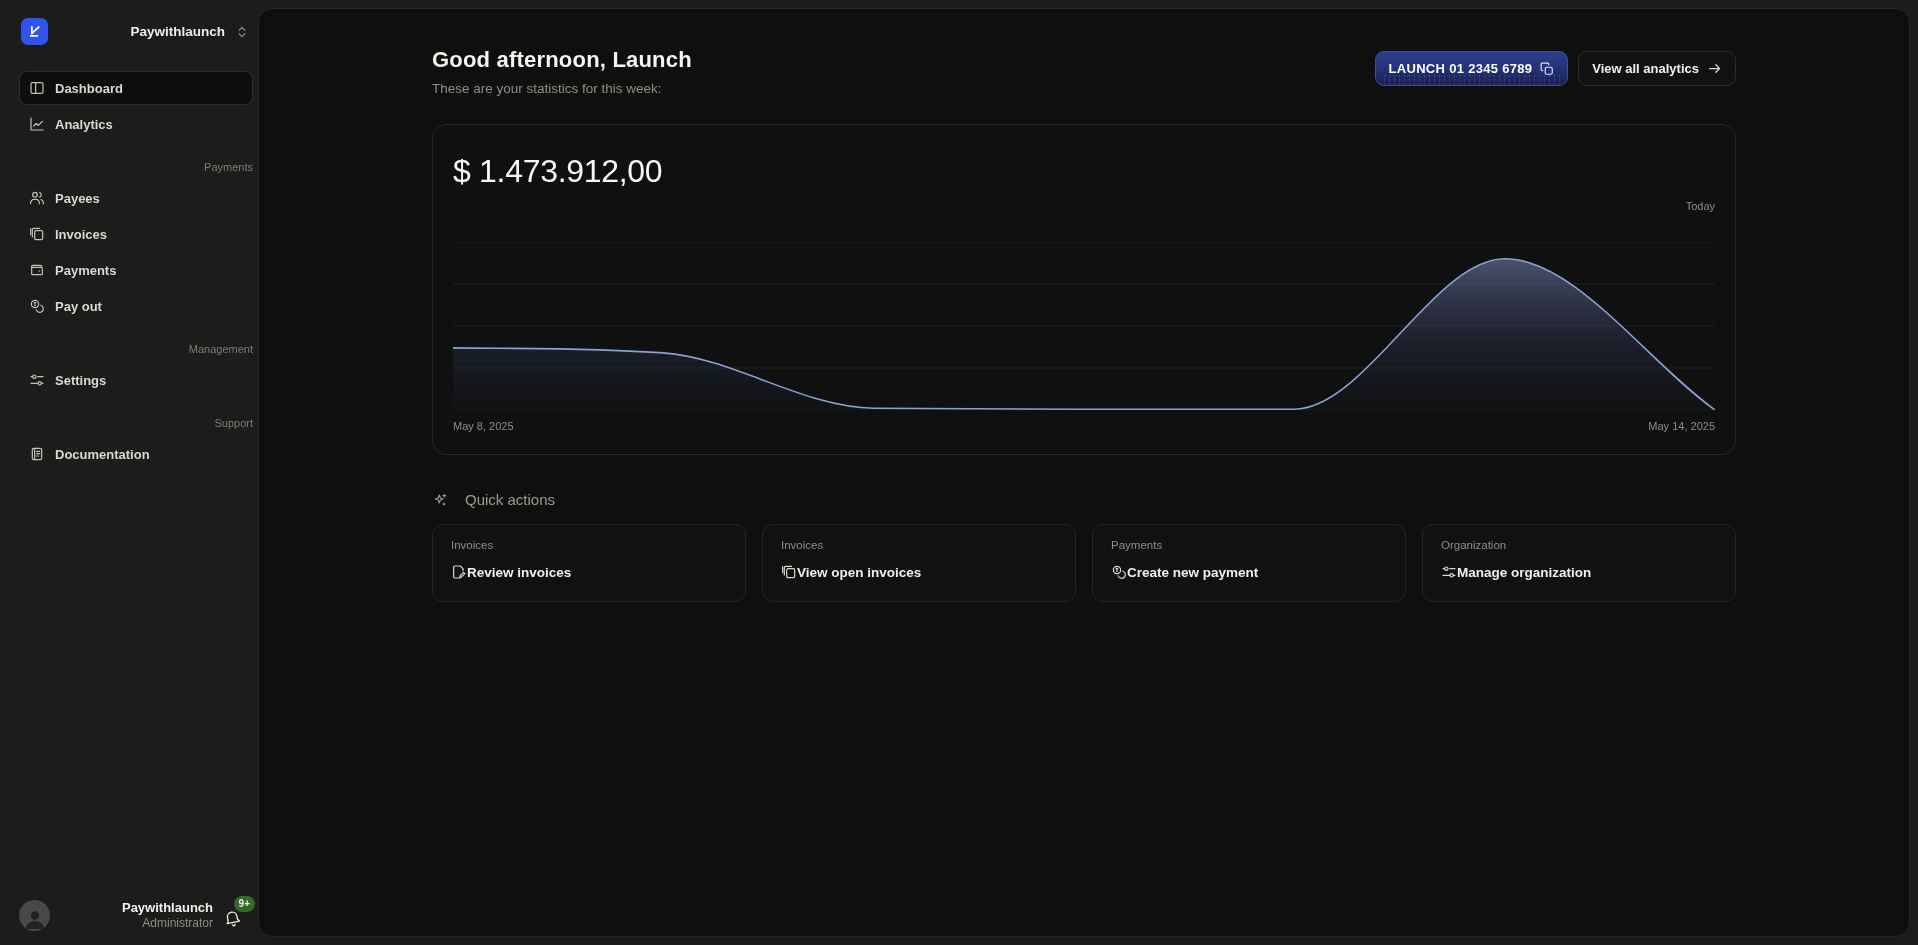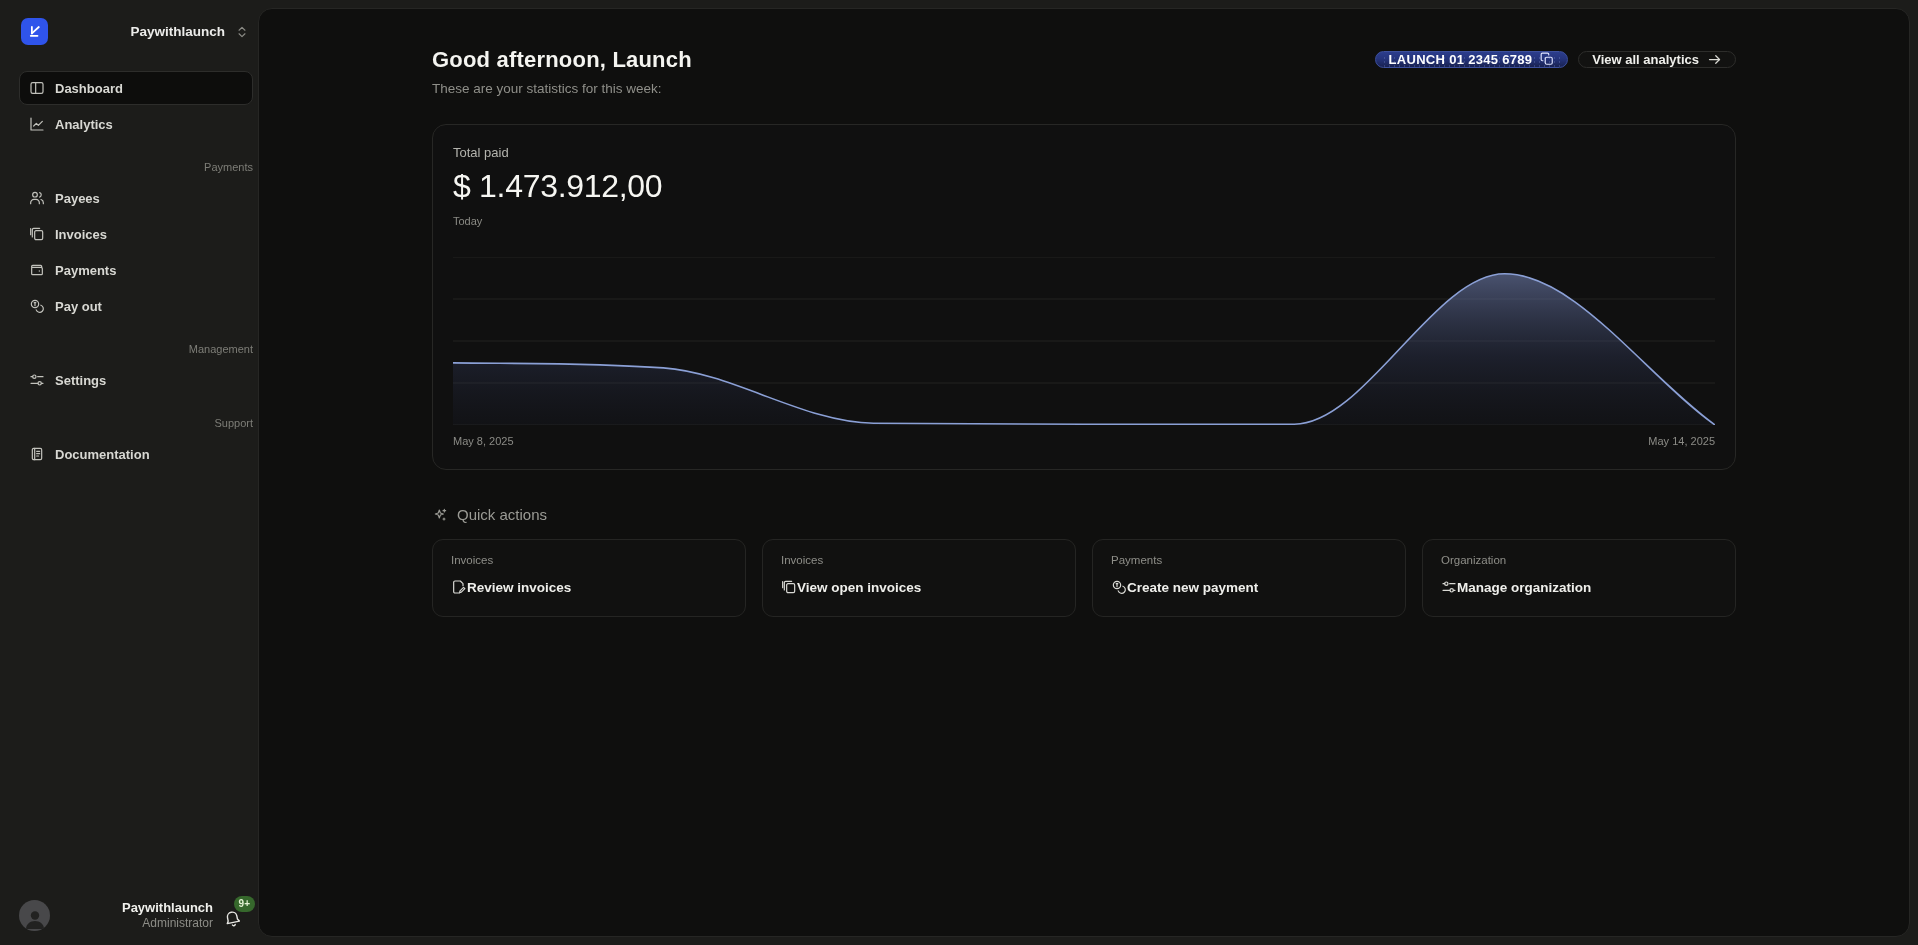--- a/index.html
+++ b/index.html
@@ -24,39 +24,39 @@
   .bell-wrap svg { position:absolute; left:0; bottom:2px; transform:rotate(-12deg); }
   .notif-badge { position:absolute; right:-6px; top:-4px; background:#36682c; color:#e4f3d4; font-size:10px; font-weight:700; border-radius:10px; padding:3px 5px; line-height:1; }
 
   
   .main-panel { position:absolute; left:258px; top:8px; right:8px; bottom:8px; background:#0f0f0e; border:1px solid #262624; border-radius:14px; overflow:hidden; }
   .content { width:1304px; margin:0 auto; padding-top:38px; }
   .header-row { display:flex; align-items:flex-start; justify-content:space-between; }
   .greeting { font-size:22px; font-weight:700; color:#f4f4f0; letter-spacing:.2px; }
   .subtitle { font-size:13.5px; color:#8f8f89; margin-top:8px; }
   .header-actions { display:flex; gap:10px; margin-top:4px; }
-  .btn { height:17px; display:inline-flex; gap:8px; border-radius:9px; font-size:13px; font-weight:700; cursor:pointer; padding:0 13px; }
+  .btn { height:35px; display:inline-flex; align-items:center; gap:8px; border-radius:9px; font-size:13px; font-weight:700; cursor:pointer; padding:0 13px; }
   .btn-account { position:relative; color:#fff; letter-spacing:.3px; background:linear-gradient(180deg,#2c3d8c 0%, #25347c 45%, #192252 100%); border:1px solid #3c4f9d; overflow:hidden; }
   .btn-account::after { content:""; position:absolute; left:6px; right:6px; bottom:0; height:11px; background-image:radial-gradient(circle, rgba(170,190,255,.38) .8px, transparent 1px); background-size:5px 4px; opacity:.55; pointer-events:none; }
   .btn-account .icn { color:#dfe4ff; display:flex; }
   .btn-secondary { background:#121211; border:1px solid #2d2d2b; color:#f0f0ec; }
   .btn-secondary .icn { color:#d9d9d4; display:flex; }
 
   
   .chart-card { margin-top:28px; background:#101010; border:1px solid #272725; border-radius:14px; padding:20px 0 22px; }
   .card-head { padding:0 20px; }
   .stat-title { font-size:13px; color:#b4b4ae; }
   .stat-amount { font-size:32px; font-weight:400; color:#f6f6f2; margin-top:8px; letter-spacing:-.3px; }
-  .stat-period { font-size:11px; color:#8a8a84; margin-top:10px; }
+  .stat-period { font-size:11px; color:#8a8a84; margin-top:10px;text-align:right; }
   .plot-wrap { margin:30px 20px 0; }
   .plot { display:block; width:100%; height:168px; }
   .x-labels { display:flex; justify-content:space-between; margin:10px 20px 0; font-size:11px; color:#8b8b86; }
 
   
-  .qa-header { display:flex; align-items:center; gap:9px; margin-top:36px; color:#9b9b95; }
+  .qa-header { display:flex; align-items:center; gap:17px; margin-top:36px; color:#9b9b95; }
   .qa-header .icn { display:flex; color:#9b9b95; }
   .qa-title { font-size:15px; }
   .qa-row { display:flex; gap:16px; margin-top:16px; }
   .qa-card { flex:1; height:78px; background:#111110; border:1px solid #252523; border-radius:11px; padding:14px 18px; cursor:pointer; }
   .qa-cat { font-size:11.5px; color:#8e8e88; }
   .qa-action { display:flex; align-items:center; margin-top:13px; }
   .qa-action .icn { color:#d9d9d4; display:flex; }
   .qa-label { font-size:13.5px; font-weight:700; color:#efefeb; }
 
   svg { display:block; }
@@ -218,21 +218,20 @@
                 <path d="M4 12h16"></path>
                 <path d="m14 6 6 6-6 6"></path>
               </svg>
           </span>
         </button>
       </div>
     </div>
 
     <section class="chart-card">
       <div class="card-head">
-        <div class="stat-title">Total paid</div>
         <div class="stat-amount">$ 1.473.912,00</div>
         <div class="stat-period">Today</div>
       </div>
       <div class="plot-wrap">
         <svg class="plot" viewBox="0 0 1264 168" preserveAspectRatio="none">
           <defs>
             <linearGradient id="areaFill" x1="0" y1="0" x2="0" y2="1">
               <stop offset="0" id="gs0" stop-color="rgba(126,143,198,0.52)"></stop>
                 <stop offset="0.55" id="gs1" stop-color="rgba(58,68,108,0.30)"></stop>
                 <stop offset="1" id="gs2" stop-color="rgba(28,33,56,0.14)"></stop>

